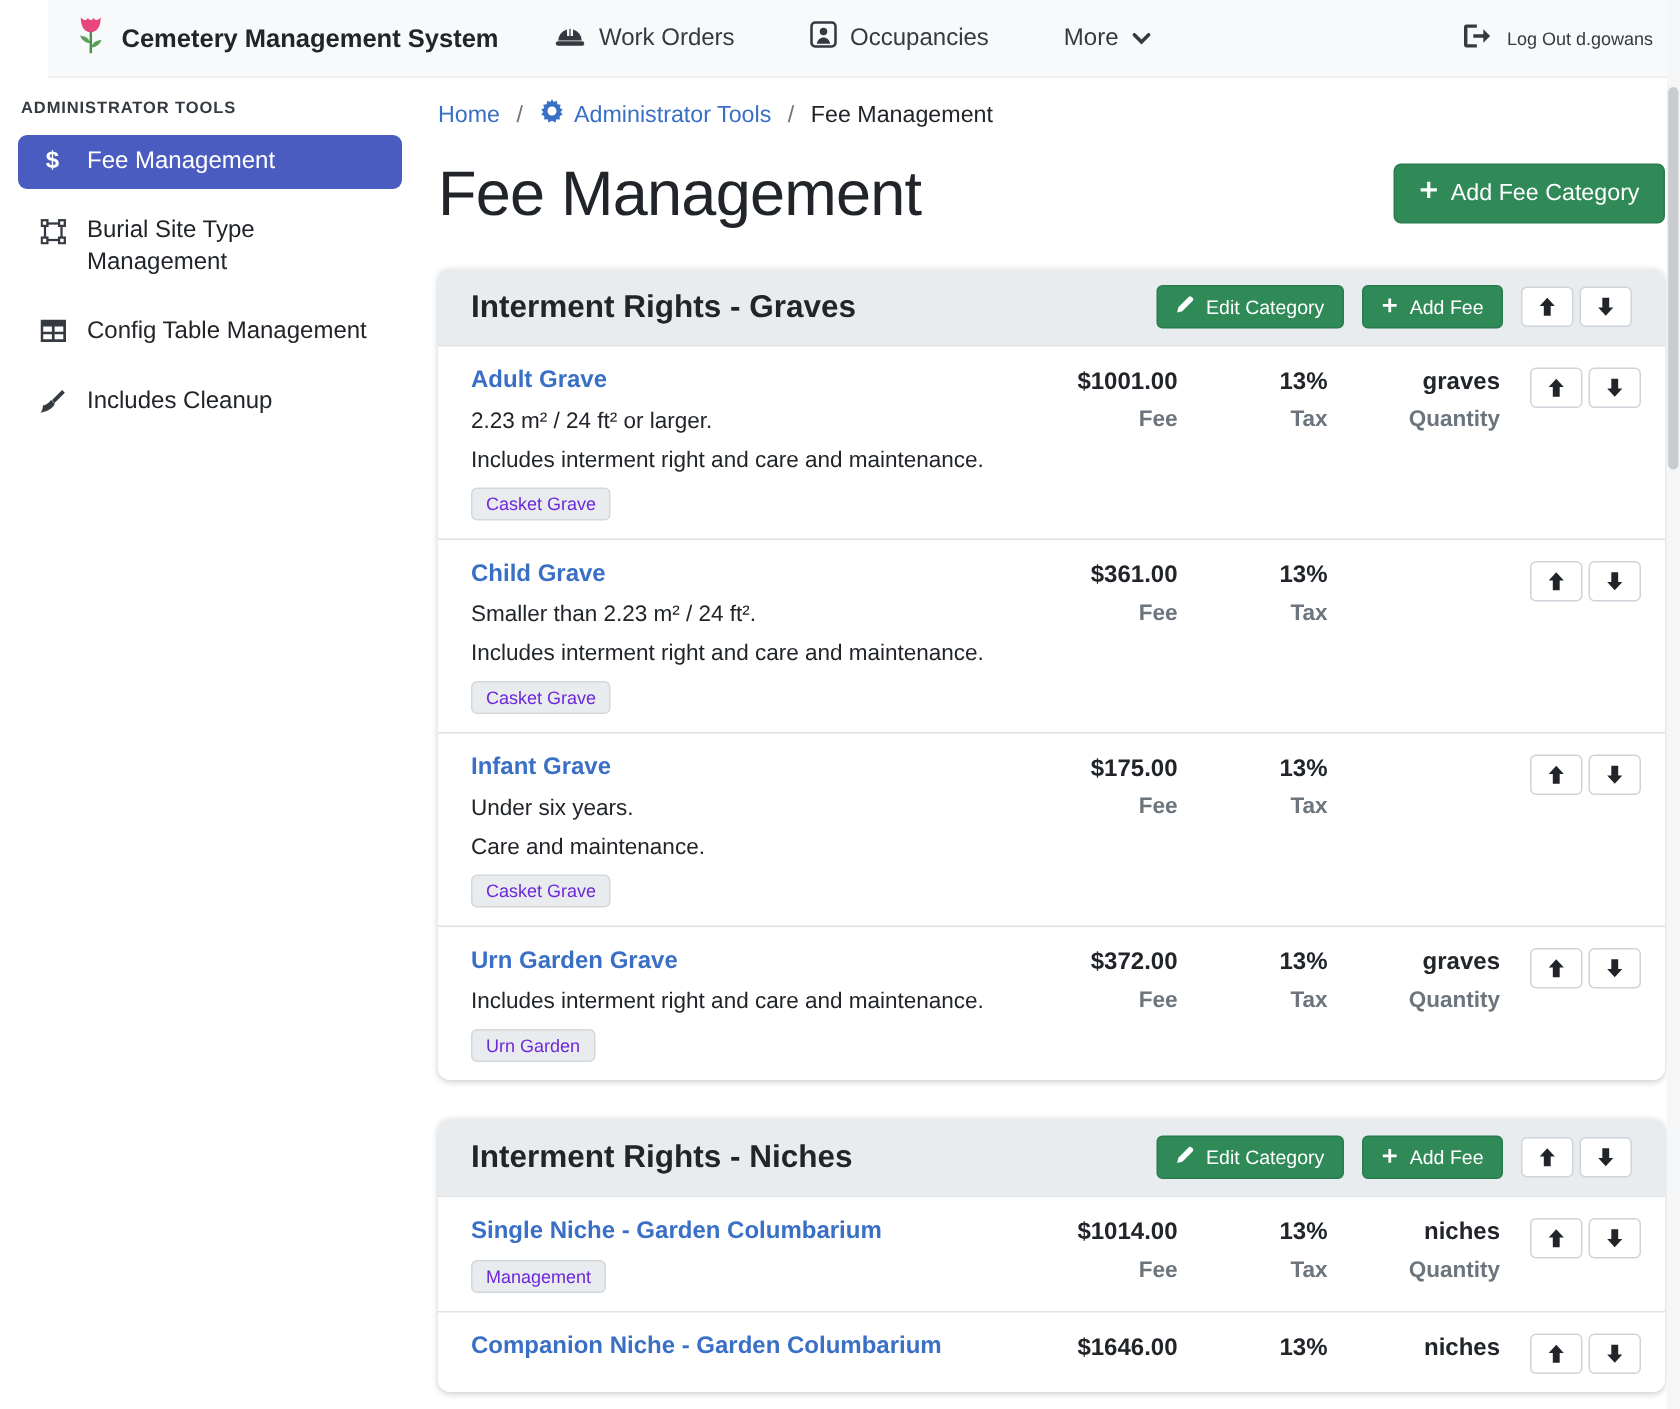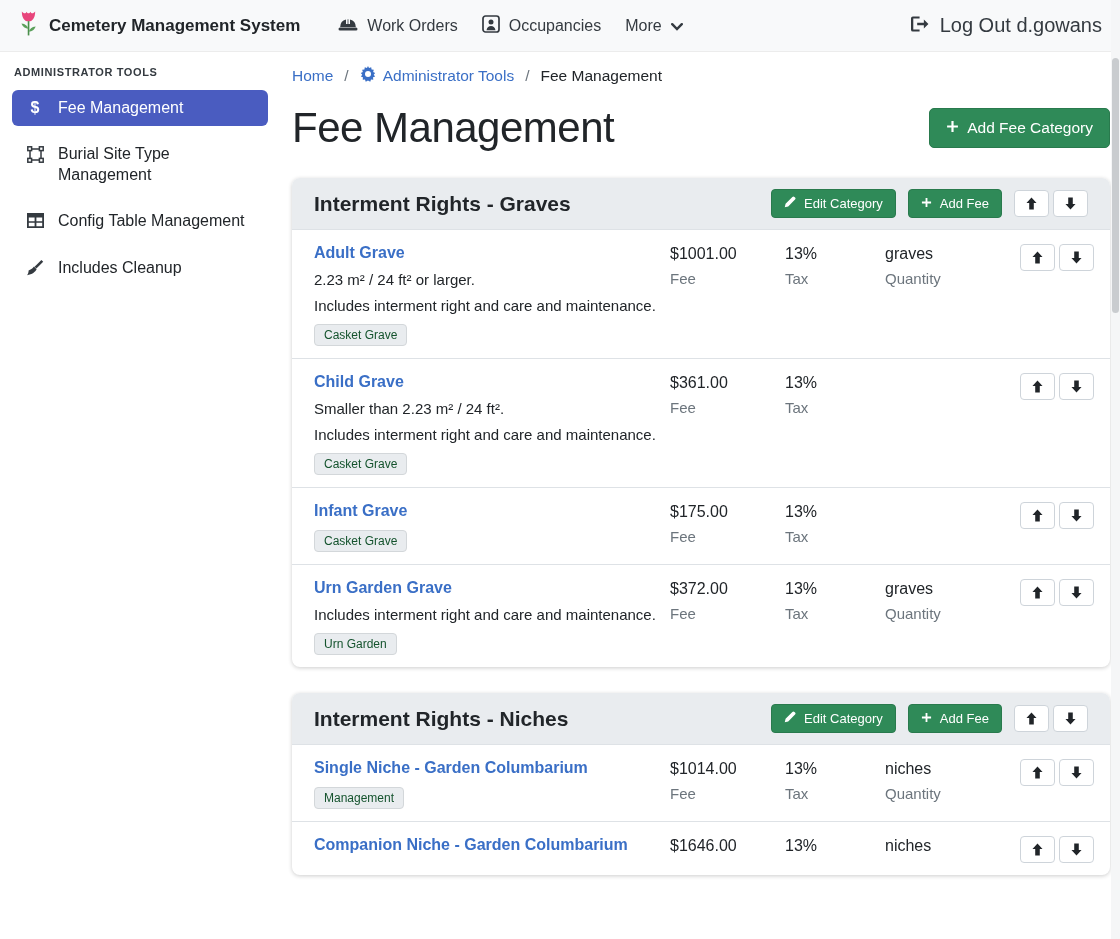--- a/index.html
+++ b/index.html
@@ -1,25 +1,25 @@
 <!DOCTYPE html>
 <html><head>
 <meta charset="utf-8">
 <style>
   * { margin:0; padding:0; box-sizing:border-box; }
   html,body { width:1120px; height:939px; overflow:hidden; background:#fff;
     font-family:"Liberation Sans","DejaVu Sans",sans-serif; color:#212529; }
 
   
   .navbar { height:52px; background:#f8f9fa; border-bottom:1px solid #ececec;
-    display:flex; align-items:center; padding:0 18px; }
+    display:flex; align-items:center; padding:0 18px;margin-left:32px; }
   .brand { display:flex; align-items:center; gap:10px; font-weight:700; font-size:17px; color:#212529; cursor:pointer;}
-  .nav-items { display:flex; gap:24px; margin-left:38px; }
+  .nav-items { display:flex; gap:50px; margin-left:38px; }
   .nav-item { display:flex; align-items:center; gap:9px; font-size:16px; color:#343a40; cursor:pointer; }
-  .nav-right { margin-left:auto; display:flex; align-items:center; gap:9px; font-size:20px; color:#343a40; cursor:pointer; }
+  .nav-right { margin-left:auto; display:flex; align-items:center; gap:9px; font-size:12px; color:#343a40; cursor:pointer; }
 
   
   .layout { display:flex; height:887px; }
   .sidebar { width:280px; flex-shrink:0; padding:14px 12px 0; }
   .sidebar-heading { font-size:11px; font-weight:700; letter-spacing:.6px; color:#343a40; padding:0 2px 12px; }
   .side-item { display:flex; align-items:flex-start; gap:12px; padding:8px 12px; margin-bottom:10px;
     border-radius:6px; font-size:16px; line-height:1.28; color:#212529; cursor:pointer; }
   .side-item .icn { width:22px; flex-shrink:0; display:flex; justify-content:center; margin-top:2px; }
   .side-item.active { background:#4a5cc0; color:#fff; }
   .dollar { font-weight:700; font-size:16px; line-height:1; margin-top:1px; }
@@ -51,22 +51,22 @@
   .card-header { background:#e9ecef; padding:11px 22px; display:flex; align-items:center; }
   .card-title { flex:1; font-size:21px; font-weight:600; color:#212529; }
   .card-actions { display:flex; align-items:center; gap:12px; }
   .arrow-group { display:flex; gap:4px; }
 
   .fee-row { display:flex; align-items:flex-start; padding:14px 16px 12px 22px; border-top:1px solid #dee2e6; }
   .fee-main { flex:1; padding-right:8px; }
   .fee-name { color:#3a6fc6; font-weight:700; font-size:16px; margin-bottom:9px; cursor:pointer; }
   .fee-desc { font-size:15px; color:#212529; margin-bottom:9px; }
   .fee-tag { display:inline-block; background:#e9ecef; border:1px solid #d3d7da; border-radius:4px;
-    font-size:12px; color:#14532d; padding:3px 9px; margin-top:1px; }
-  .fee-col { text-align:left; padding-top:1px; }
+    font-size:12px; color:#6d28d9; padding:3px 9px; margin-top:1px; }
+  .fee-col { text-align:right; padding-top:1px;font-weight:bold; }
   .col-fee { width:115px; }
   .col-tax { width:100px; }
   .col-qty { width:115px; }
   .fee-col .val { font-size:16px; color:#212529; }
   .fee-col .lbl { font-size:15px; color:#6c757d; margin-top:7px; }
   .fee-col.empty { visibility:hidden; }
   .fee-arrows { width:94px; display:flex; justify-content:flex-end; gap:4px; }
 
   
   .scrollbar { position:fixed; top:0; right:0; width:9px; height:939px; background:#f5f6f7; }
@@ -301,20 +301,24 @@
       <button class="btn-arrow">
         <svg width="11" height="13" viewBox="0 0 12 14">
                     <path d="M6 13.5 L0.5 7.5 H3.5 V0.5 H8.5 V7.5 H11.5 Z" fill="#212529"></path>
                   </svg>
       </button>
     </div>
   </div>
             <div class="fee-row">
     <div class="fee-main">
       <div class="fee-name">Infant Grave</div>
+      <div>
+                  <div class="fee-desc">Under six years.</div>
+                  <div class="fee-desc">Care and maintenance.</div>
+                </div>
       <span class="fee-tag">Casket Grave</span>
     </div>
     <div class="fee-col col-fee">
       <div class="val">$175.00</div>
       <div class="lbl">Fee</div>
     </div>
     <div class="fee-col col-tax">
       <div class="val">13%</div>
       <div class="lbl">Tax</div>
     </div>

